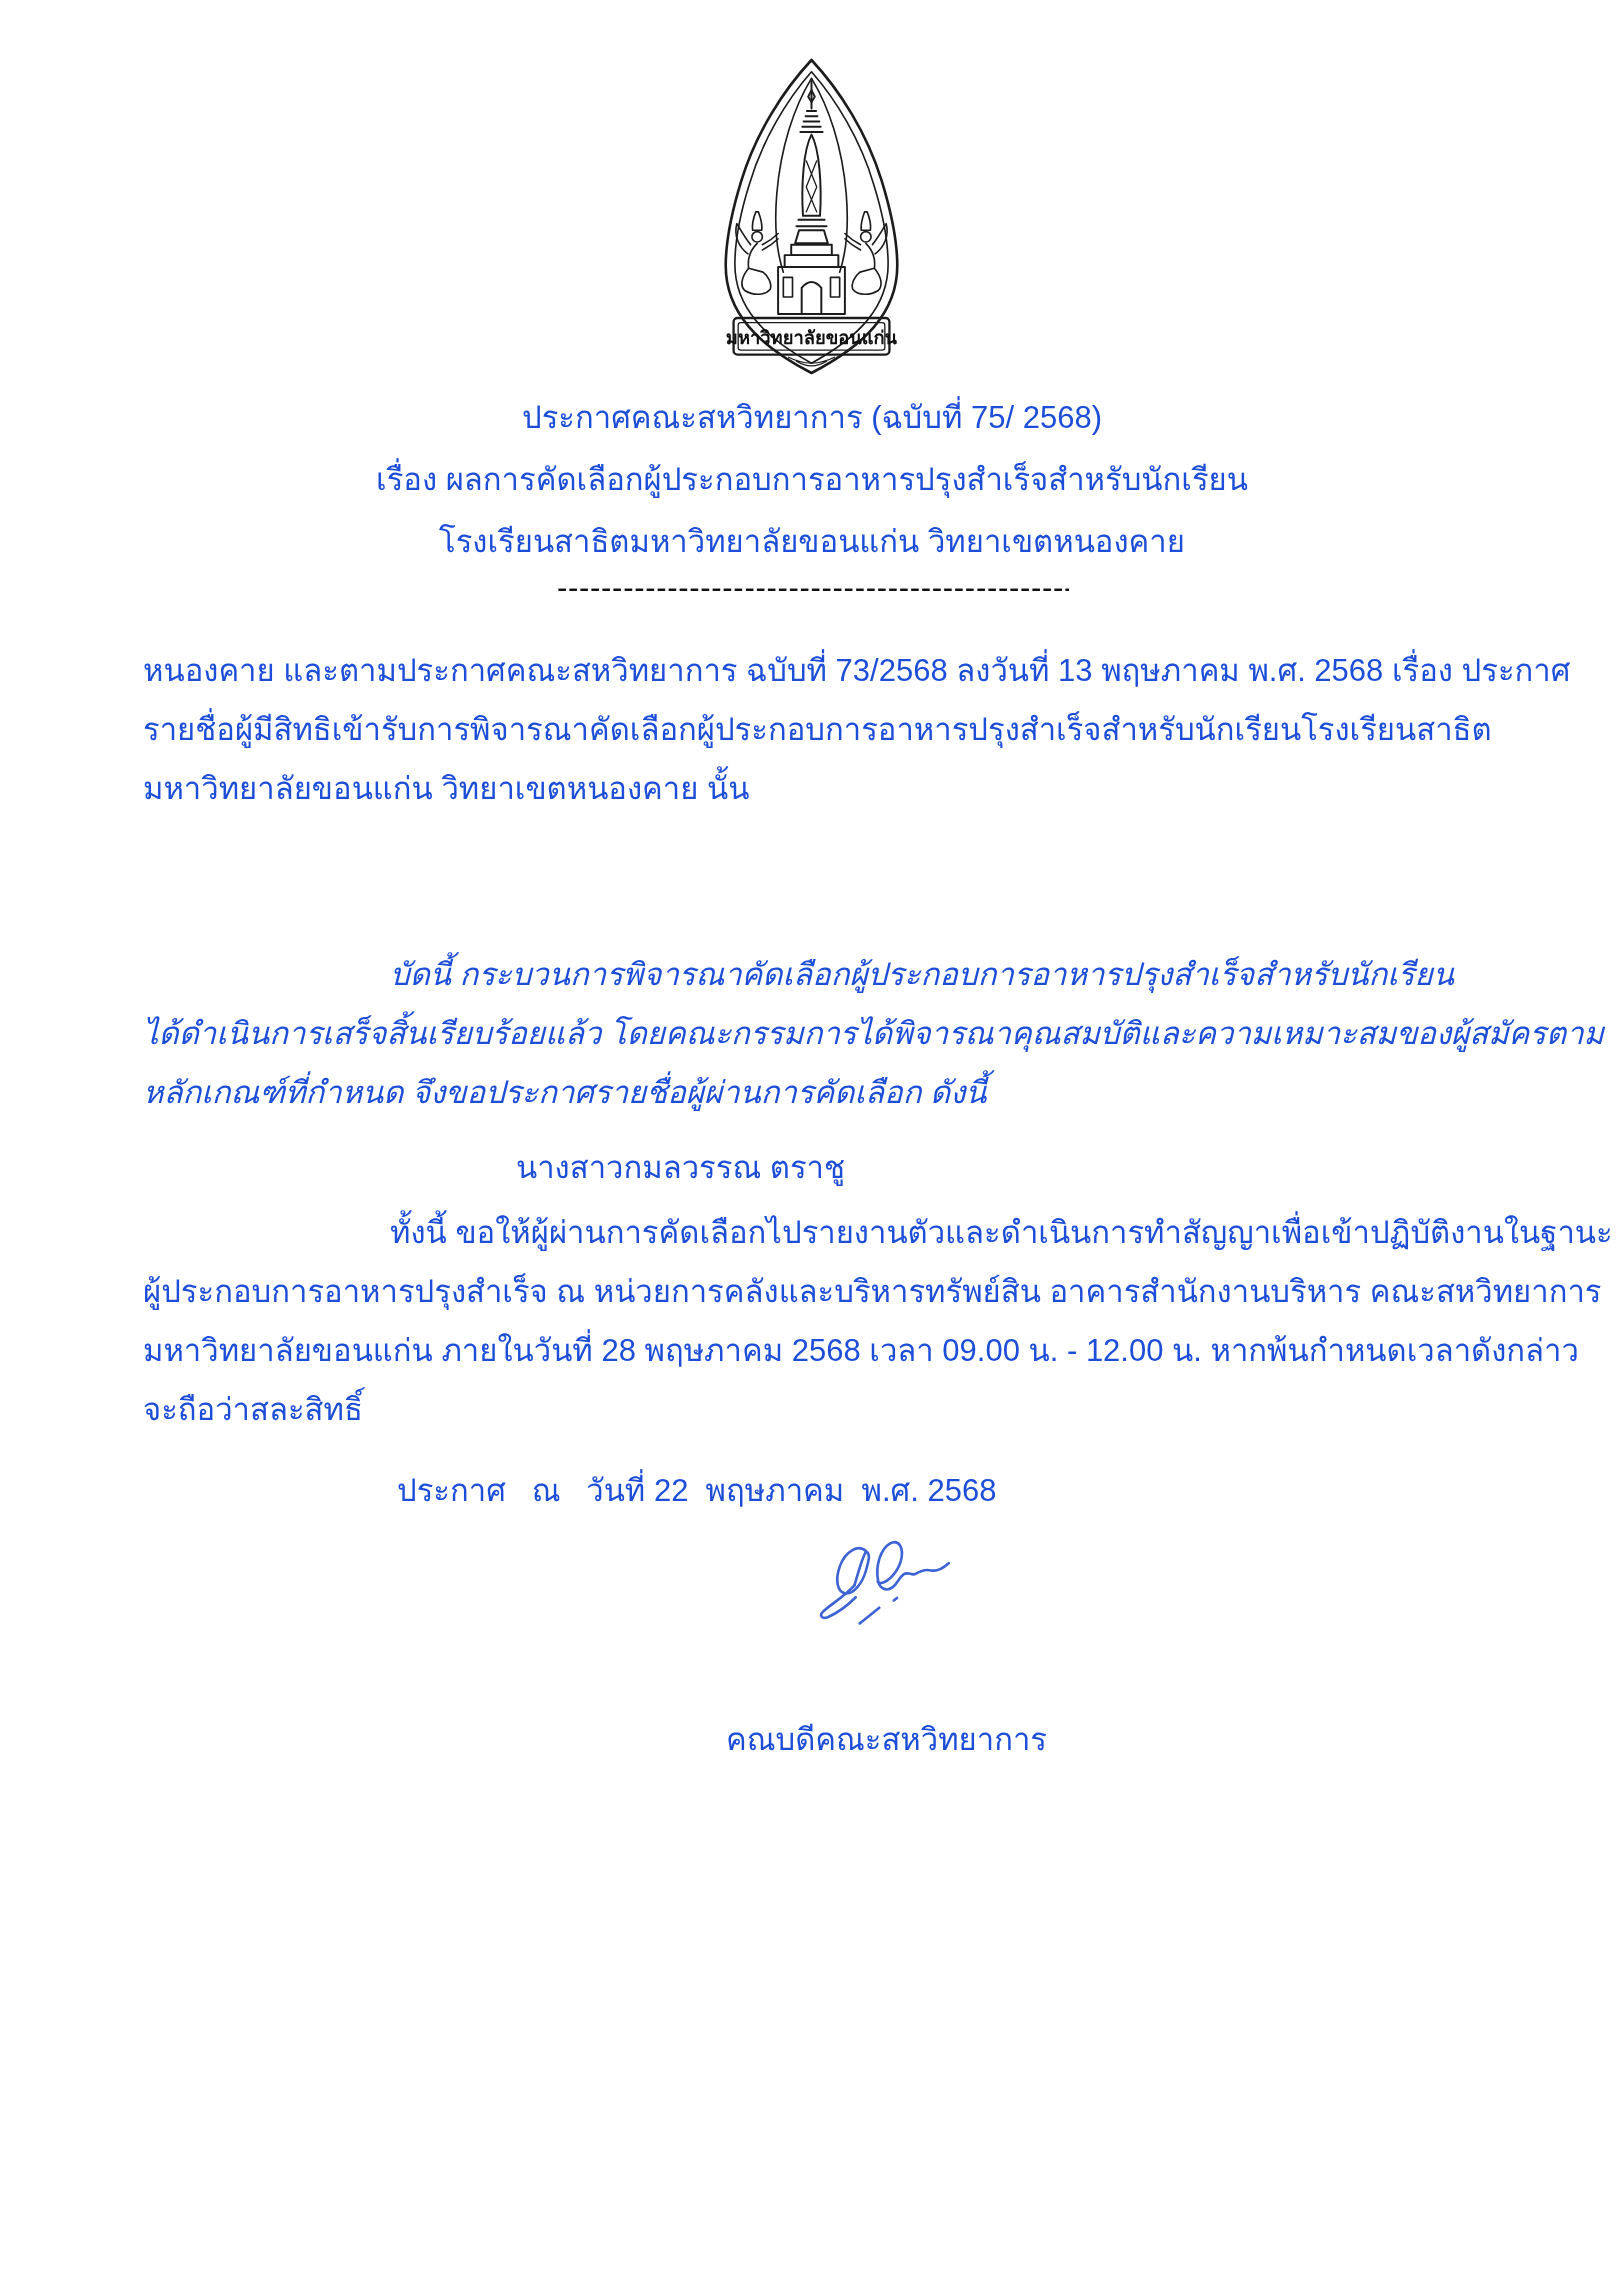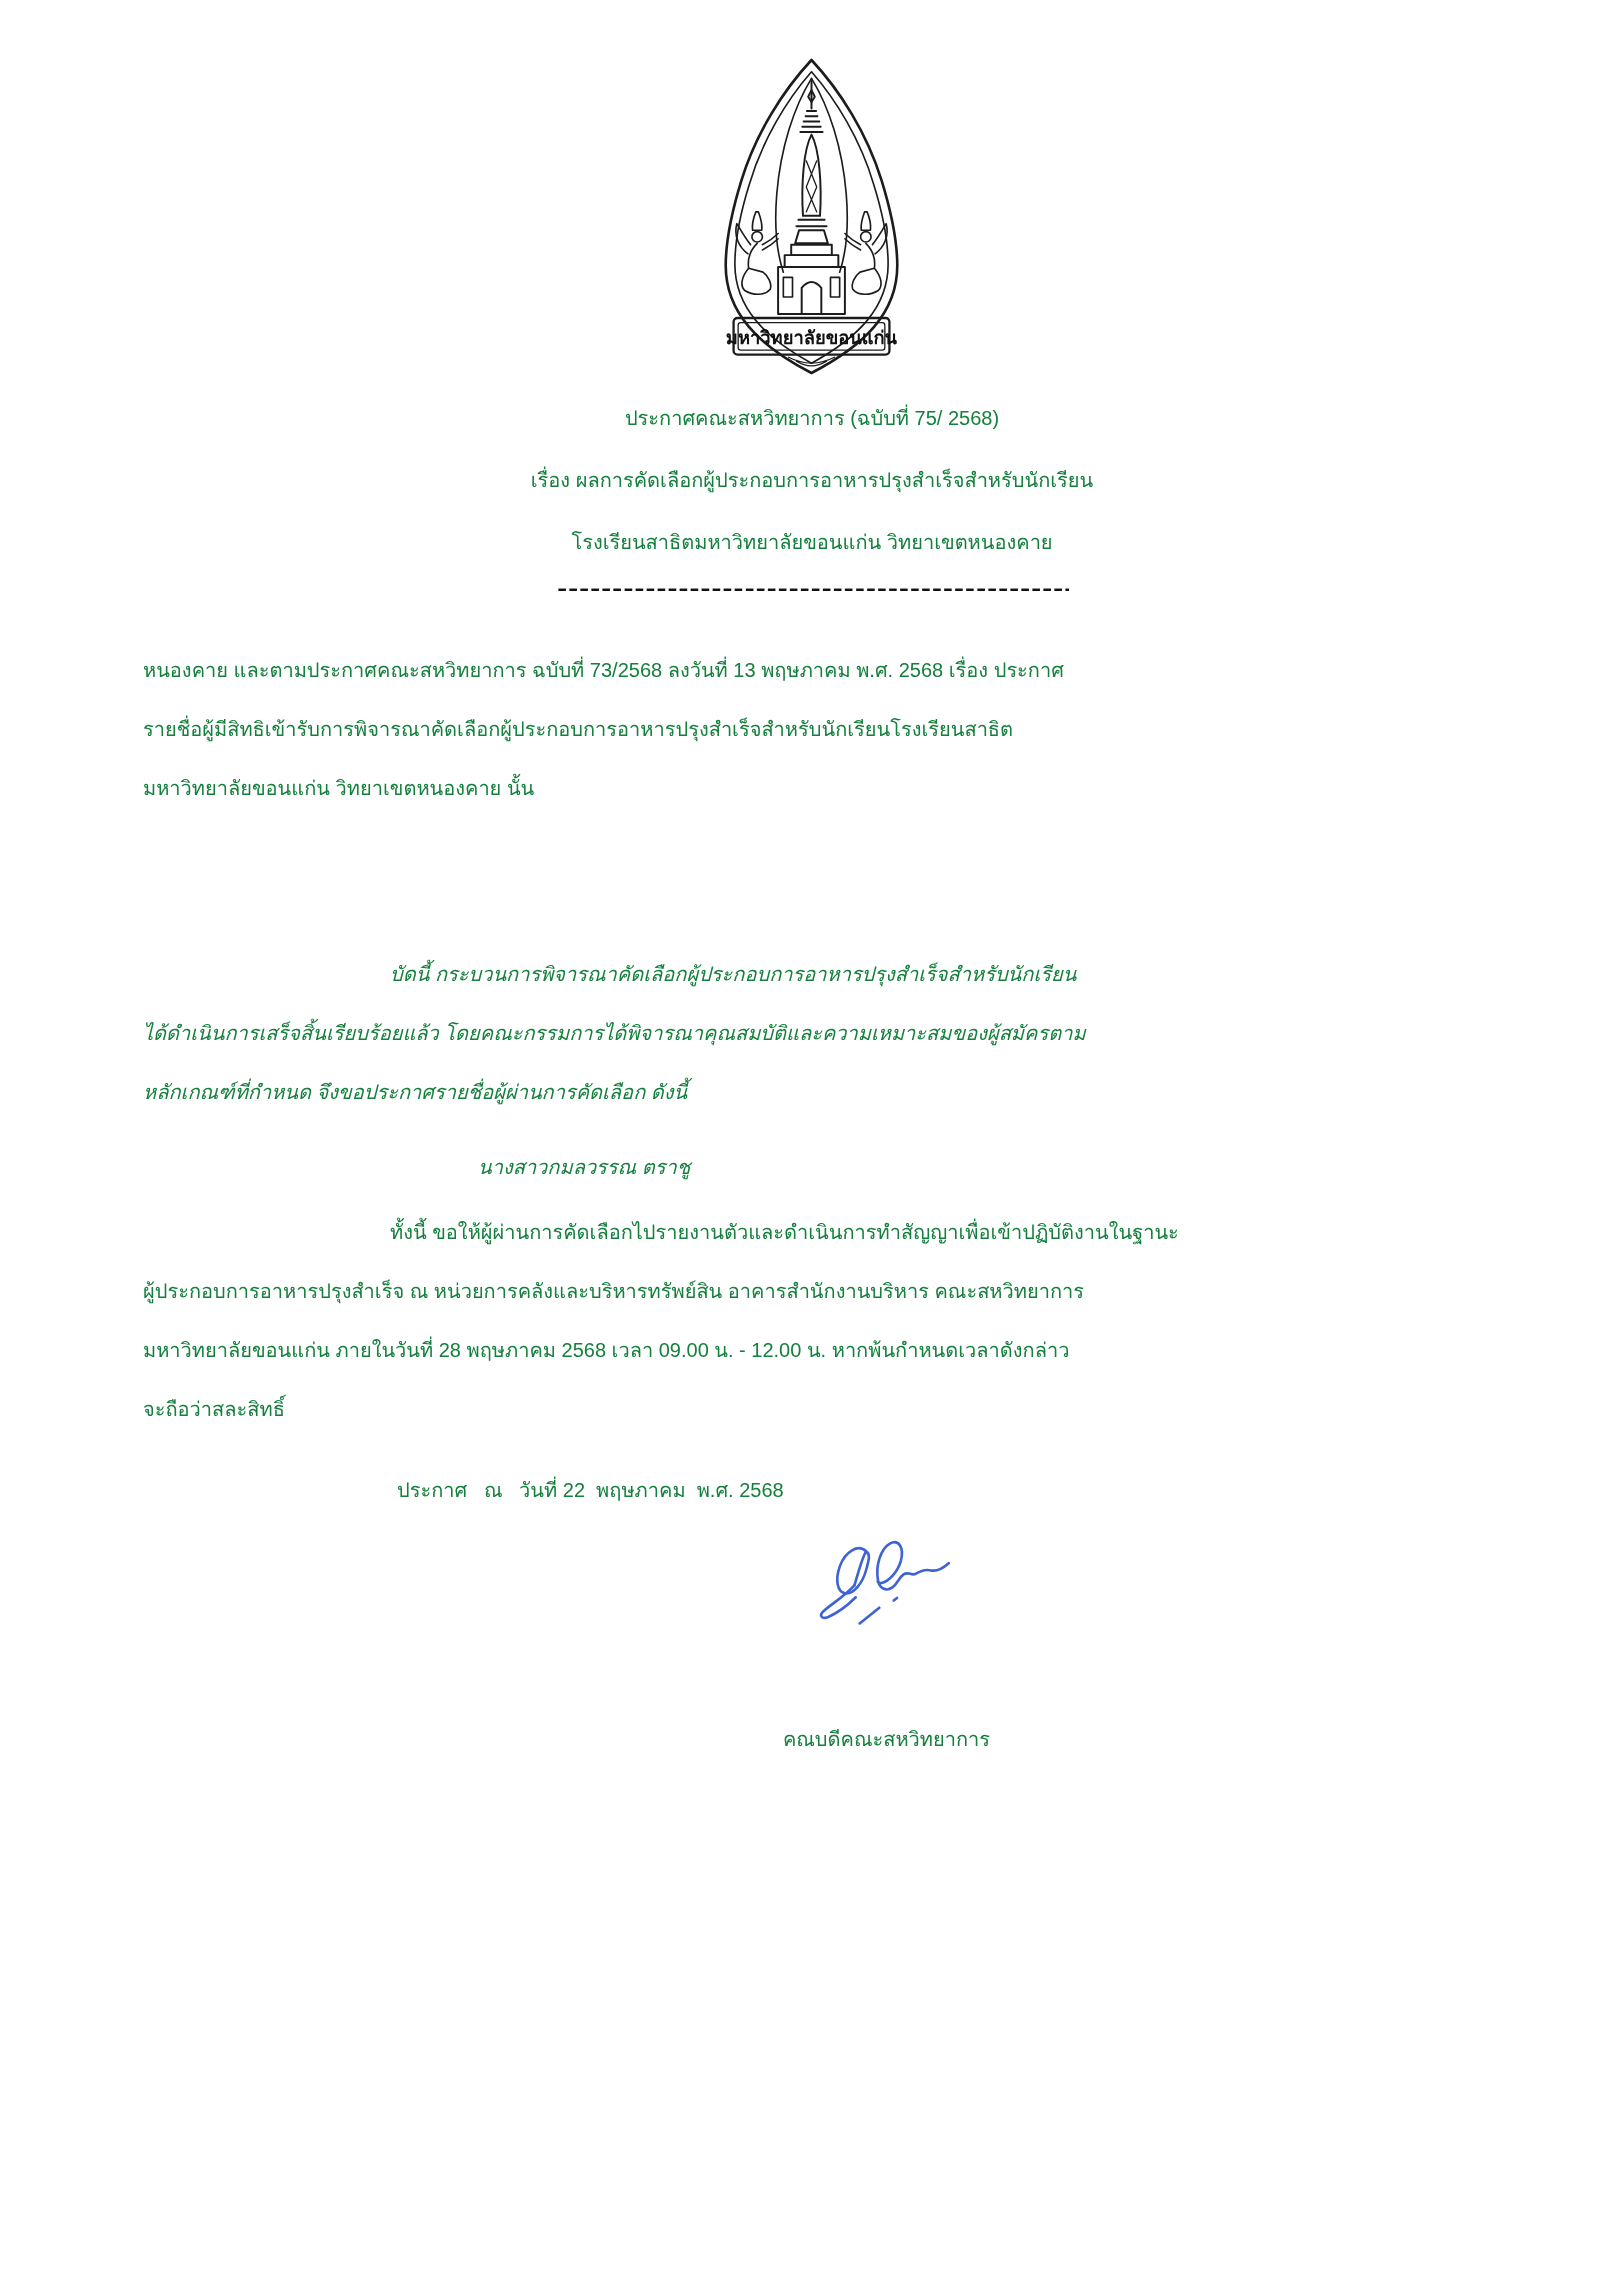--- a/index.html
+++ b/index.html
@@ -6,42 +6,42 @@
   .page{
     position:relative;
     width:1624px;height:1987px;
     background:#ffffff;
     font-family:"Liberation Sans","DejaVu Sans",sans-serif;
     color:#121212;
     overflow:hidden;
   }
   .abs{position:absolute;}
   .line{
-    font-size:20px;
+    font-size:31px;
     line-height:59px;
     height:59px;
     white-space:pre;
-    color:#15803d;
+    color:#1d4ed8;
   }
   .indent{padding-left:247px;}
   .header-block{
     left:0;top:387px;width:1624px;
     text-align:center;
   }
   .header-block .line{line-height:62px;height:62px;}
   .separator{
     left:557px;top:568px;width:512px;height:42px;
     font-size:31px;line-height:39px;
     white-space:nowrap;overflow:hidden;
     letter-spacing:0.7px;
   }
   .para{left:143px;width:1317px;}
   .p1{top:641px;}
   .p2{top:945px;font-style:italic;}
-  .selected-name{left:478px;top:1138px;font-style:italic;}
+  .selected-name{left:516px;top:1138px;}
   .p3{top:1203px;}
   .issued{left:397px;top:1461px;}
   .signer{left:484px;width:805px;text-align:center;}
   .signer-name{top:1638px;}
   .signer-title{top:1710px;}
   .logo-box{left:710px;top:56px;width:203px;height:321px;}
   .sig-box{left:815px;top:1537px;width:164px;height:95px;}
   svg{display:block;width:100%;height:100%;}
 </style>
 </head>

